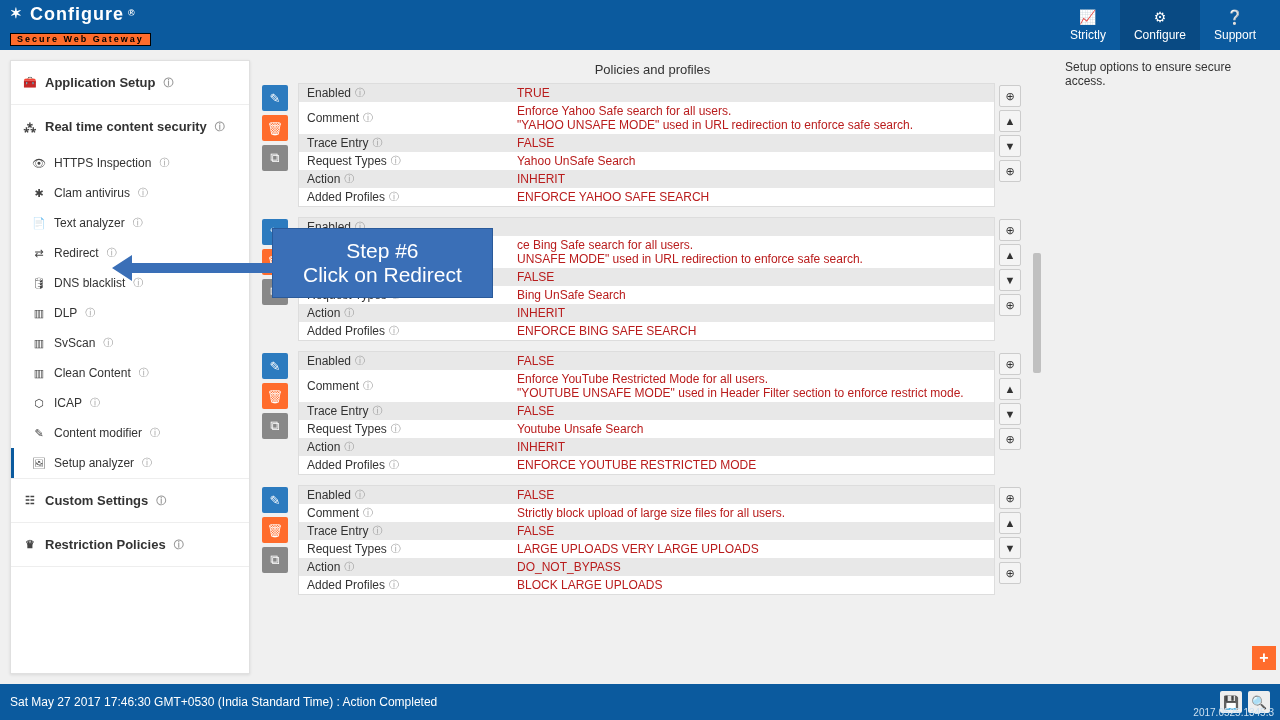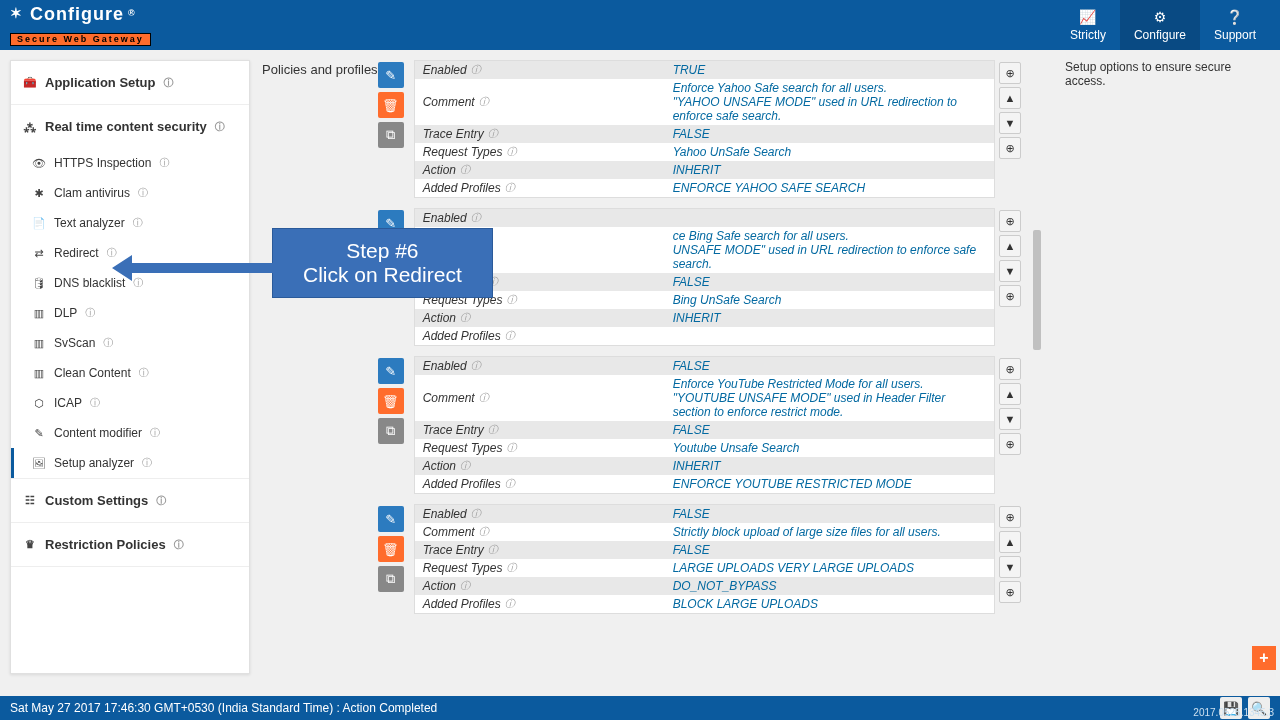--- a/index.html
+++ b/index.html
@@ -20,52 +20,52 @@
 
 .content { display: flex; height: 624px; padding: 10px 0 0 10px; gap: 12px; }
 .sidebar { width: 240px; background: #fff; border: 1px solid #e0e0e0; box-shadow: 0 1px 3px rgba(0,0,0,0.1); font-size: 13px; }
 .side-section { border-bottom: 1px solid #eee; }
 .side-head { display: flex; align-items: center; gap: 8px; padding: 14px 12px; font-size: 13px; font-weight: bold; color: #333; cursor: pointer; }
 .side-item { display: flex; align-items: center; gap: 8px; padding: 8px 12px 8px 18px; font-size: 12px; color: #333; cursor: pointer; border-left: 3px solid transparent; }
 .side-item.active { border-left: 3px solid #0b5a9e; }
 .info-dot { color: #999; font-size: 10px; }
 .s-icon { width: 14px; display: inline-block; text-align: center; font-size: 11px; color: #444; }
 
-.main { flex: 1; display: flex; flex-direction: row; position: relative; }
+.main { flex: 1; display: flex; flex-direction: column; position: relative; }
 .main-title { text-align: center; font-size: 13px; color: #333; padding: 2px 0 6px; }
 .policy-area { flex: 1; overflow: hidden; display: flex; position: relative; }
 .policy-list { flex: 1; overflow-y: auto; padding-right: 6px; }
 .scrollbar-track { width: 12px; background: #f0f0f0; position: relative; }
 .scrollbar-thumb { position: absolute; width: 8px; left: 2px; top: 170px; height: 120px; background: #c0c0c0; border-radius: 2px; }
 
 .policy-card { display: flex; margin-bottom: 10px; }
 .card-actions { width: 36px; display: flex; flex-direction: column; gap: 4px; padding-top: 2px; }
 .act-btn { width: 26px; height: 26px; border-radius: 2px; display: flex; align-items: center; justify-content: center; font-size: 13px; color: #fff; cursor: pointer; }
 .act-edit { background: #2c7bbf; }
 .act-del { background: #ff6c2c; }
 .act-copy { background: #888; }
-.card-table { flex: 1; border: 1px solid #ddd; font-size: 12px; font-style: italic; }
+.card-table { flex: 1; border: 1px solid #ddd; font-size: 12px; }
 .row { display: flex; min-height: 18px; }
 .row:nth-child(odd) { background: #e8e8e8; }
 .row:nth-child(even) { background: #fff; }
 .cell-k { width: 210px; padding: 2px 8px; display: flex; align-items: center; gap: 4px; color: #333; }
-.cell-v { flex: 1; padding: 2px 8px; color: #0369a1; margin-left: 40px; }
+.cell-v { flex: 1; padding: 2px 8px; color: #b91c1c; }
 .card-side { width: 30px; display: flex; flex-direction: column; gap: 3px; padding: 2px 0 0 4px; }
 .side-btn { width: 22px; height: 22px; border: 1px solid #ccc; background: #f4f4f4; display: flex; align-items: center; justify-content: center; font-size: 11px; color: #333; cursor: pointer; border-radius: 2px; }
 
 .right-panel { width: 225px; padding: 0 10px; font-size: 12px; color: #333; }
 
 .callout { position: absolute; left: 272px; top: 228px; z-index: 20; }
 .callout-box { background: #3a6fb7; color: #fff; padding: 10px 30px; font-size: 21px; text-align: center; border: 1px solid #2a5a9a; }
 .arrow-shape { position:absolute; left:-160px; top:25px; }
 .arrow-shape svg { display:block; }
 
 .fab { position: absolute; right: 4px; bottom: 50px; width: 24px; height: 24px; background: #ff6c2c; color: #fff; display:flex; align-items:center; justify-content:center; font-size:16px; font-weight:bold; cursor:pointer; z-index:5; }
 
-.footer { position: absolute; bottom: 0; left: 0; right: 0; height: 24px; background: #0b5a9e; color: #fff; display: flex; align-items: center; justify-content: space-between; padding: 0 10px; font-size: 12px; }
+.footer { position: absolute; bottom: 0; left: 0; right: 0; height: 36px; background: #0b5a9e; color: #fff; display: flex; align-items: center; justify-content: space-between; padding: 0 10px; font-size: 12px; }
 .footer-right { display:flex; align-items:center; gap:6px; }
 .foot-ico { width:22px; height:22px; background:#eee; color:#333; display:flex; align-items:center; justify-content:center; border-radius:2px; cursor:pointer; font-size:13px; }
 .footer-ver { position:absolute; right:6px; bottom:2px; font-size:10px; color:#cce0f0; }
 </style>
 </head>
 <body>
 
 <div class="header">
   <div class="logo-block">
     <div class="logo-top">
@@ -246,20 +246,21 @@
               <div class="row">
                 <div class="cell-k">Request Types <span class="info-dot">ⓘ</span></div>
                 <div class="cell-v">Bing UnSafe Search</div>
               </div>
               <div class="row">
                 <div class="cell-k">Action <span class="info-dot">ⓘ</span></div>
                 <div class="cell-v">INHERIT</div>
               </div>
               <div class="row">
                 <div class="cell-k">Added Profiles <span class="info-dot">ⓘ</span></div>
+                <div class="cell-v">ENFORCE BING SAFE SEARCH</div>
               </div>
             </div>
     <div class="card-side">
       <div class="side-btn">⊕</div>
       <div class="side-btn">▲</div>
       <div class="side-btn">▼</div>
       <div class="side-btn">⊕</div>
     </div>
           </div>
           <div class="policy-card">

